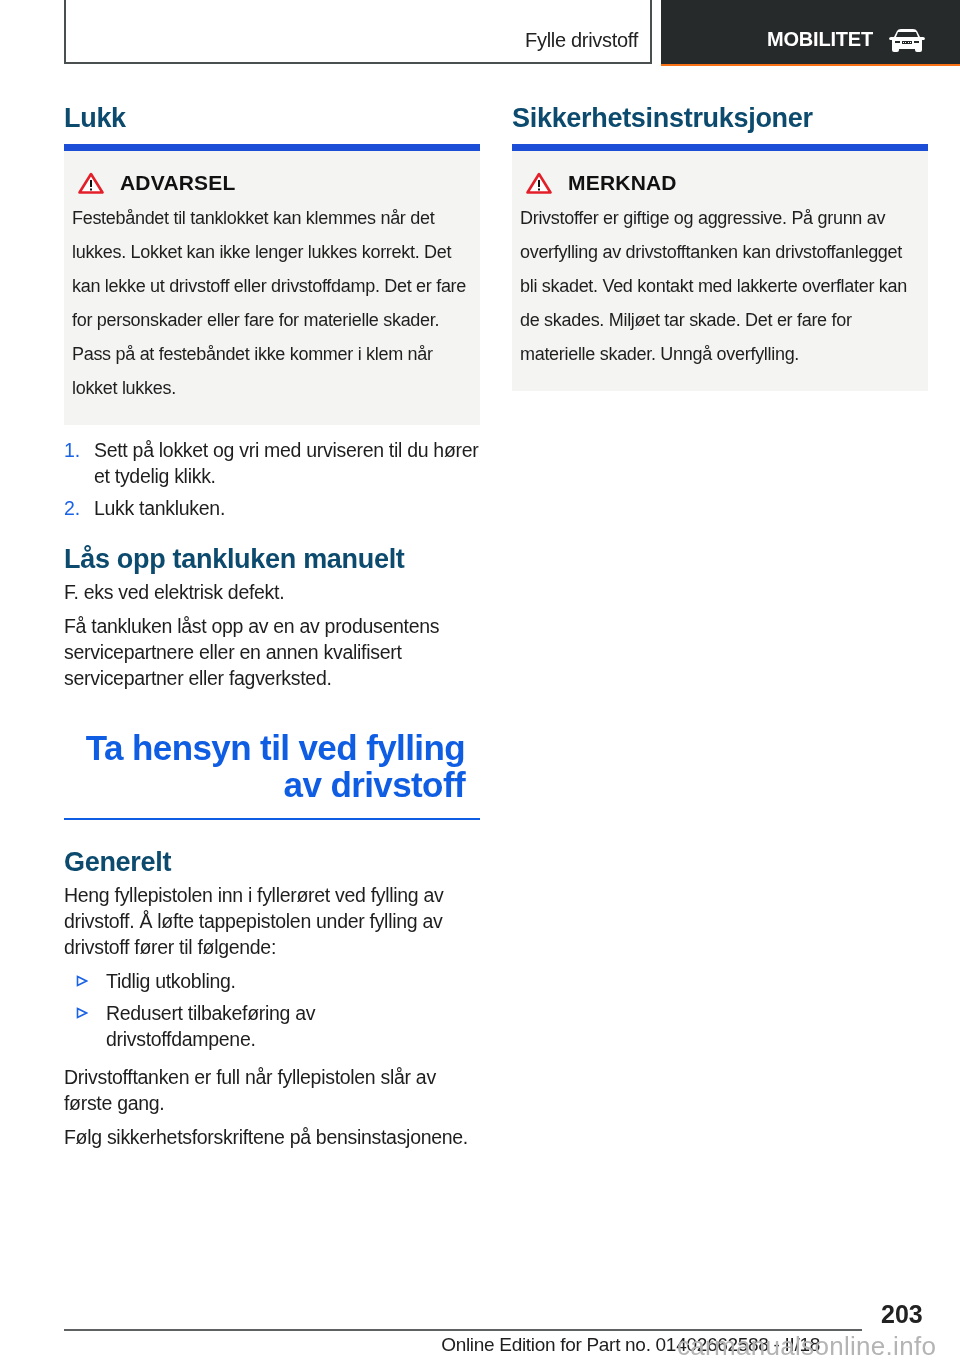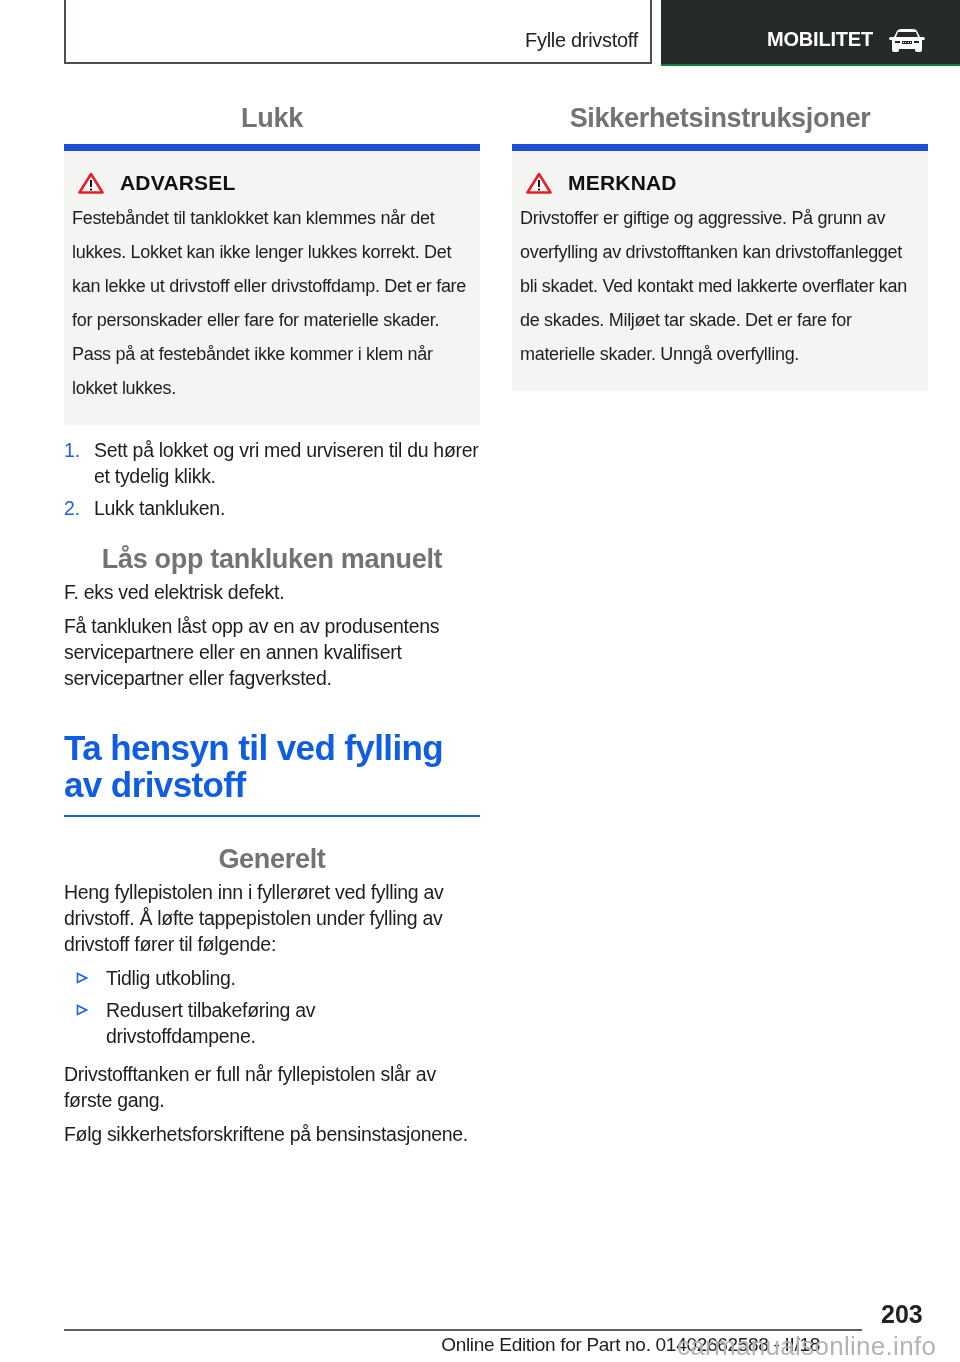--- a/index.html
+++ b/index.html
@@ -10,40 +10,40 @@
     .header-box {
       position: absolute; left: 64px; top: -2px; width: 584px; height: 64px;
       border: 2px solid #4a4f50; border-top: none; background: #fff; box-sizing: content-box;
     }
     .header-title {
       position: absolute; right: 12px; bottom: 10px; font-size: 20px; color: #222;
       letter-spacing: -0.3px;
     }
     .header-tab {
       position: absolute; left: 661px; top: 0; width: 299px; height: 64px; background: #262a2b;
-      border-bottom: 2px solid #15803d;
+      border-bottom: 2px solid #f97316;
     }
     .header-tab-label {
       position: absolute; left: 106px; top: 28px; font-size: 20px; font-weight: bold; color: #fff;
       letter-spacing: -0.2px;
     }
     .car-icon { position: absolute; left: 227px; top: 28px; width: 38px; height: 26px; }
 
     .col { position: absolute; width: 416px; }
     .col-left { left: 64px; top: 100px; }
     .col-right { left: 512px; top: 100px; }
 
     h2.sec {
-      margin: 0; color: #737373; font-size: 27px; font-weight: bold; letter-spacing: -0.3px;
+      margin: 0; color: #0c4a6e; font-size: 27px; font-weight: bold; letter-spacing: -0.3px;
       line-height: 36px;
-      text-align: center;
     }
     h1.chap {
-      margin: 0; color: #0f5de3; font-size: 35px; font-weight: bold; letter-spacing: -0.6px;
+      margin: 15px; color: #0f5de3; font-size: 35px; font-weight: bold; letter-spacing: -0.6px;
       line-height: 37px;
+      text-align: right;
     }
     .chap-rule { height: 2px; background: #0f5de3; margin-top: 12px; }
 
     .notice {
       background: #f4f4f3; border-top: 7px solid #1d4ed8; padding: 20px 8px 20px 8px;
       margin-top: 18px;
     }
     .notice-head { display: flex; align-items: center; margin-bottom: 6px; }
     .warn-icon { width: 26px; height: 22px; margin-left: 6px; margin-right: 16px; }
     .notice-title { font-size: 21px; font-weight: bold; color: #111; letter-spacing: 0.2px; }

